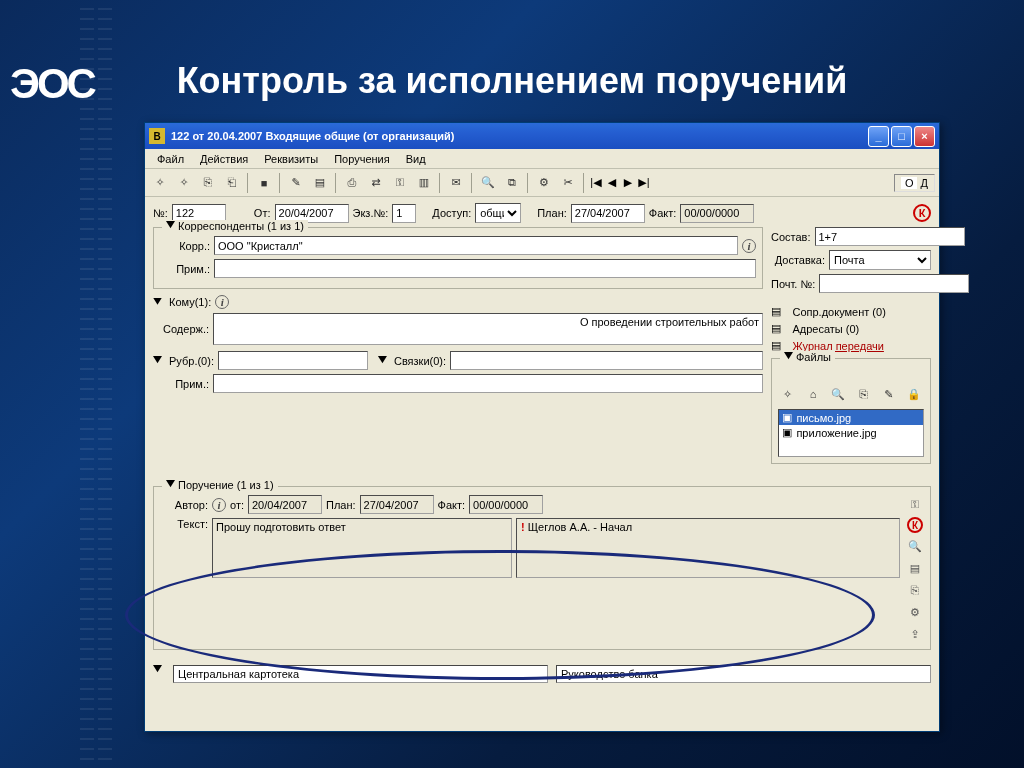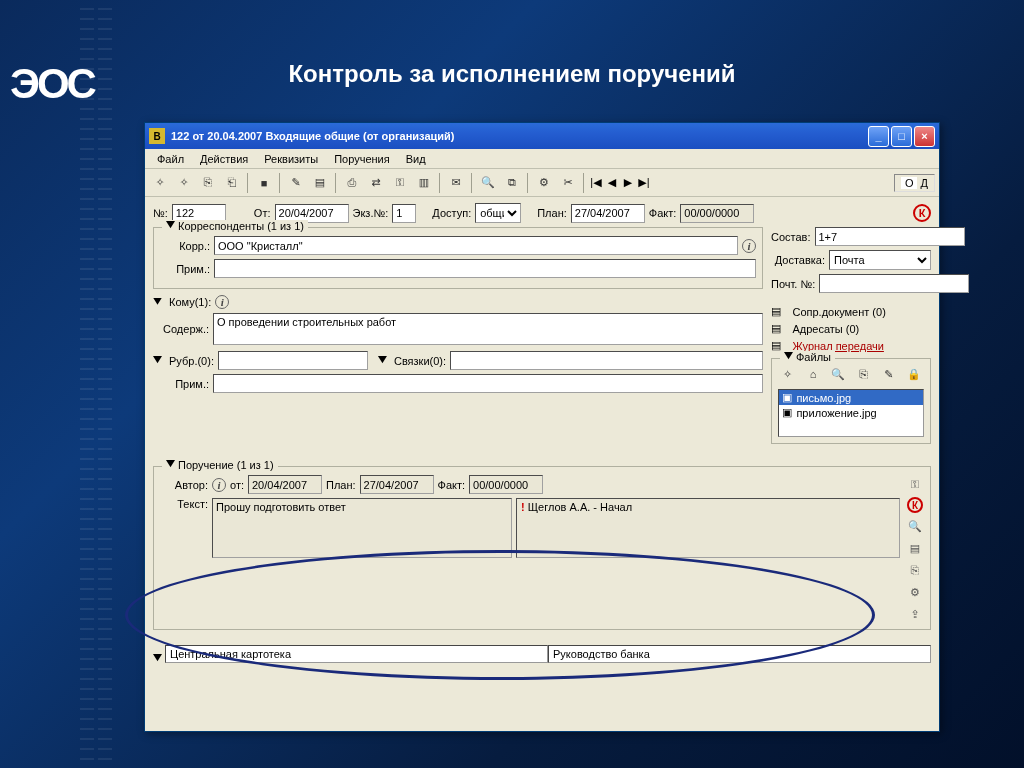--- a/index.html
+++ b/index.html
@@ -1,17 +1,17 @@
 <!DOCTYPE html>
 <html><head>
 <meta charset="utf-8">
 <style>
   * { box-sizing: border-box; font-family: Tahoma, Arial, sans-serif; font-size: 11px; }
   body { margin: 0; width: 1024px; height: 768px; background: linear-gradient(135deg, #0a2a5c 0%, #0d3a7a 30%, #061c3f 70%, #02102a 100%); overflow: hidden; position: relative; }
-  .slide-title { position: absolute; top: 60px; left: 0; right: 0; text-align: center; color: #fff; font-size: 24px; font-weight: bold; }
+  .slide-title { position: absolute; top: 60px; left: 0; right: 0; text-align: center; color: #fff; font-size: 36px; font-weight: bold; }
   .logo { position: absolute; top: 60px; left: 10px; color: #fff; font-size: 42px; font-weight: bold; font-family: Arial; letter-spacing: -3px; }
   .binary-column { position: absolute; top: 0; bottom: 0; width: 14px; background: repeating-linear-gradient(0deg, transparent 0, transparent 8px, rgba(255,255,255,0.08) 8px, rgba(255,255,255,0.08) 10px); }
   .bc1 { left: 80px; } .bc2 { left: 98px; }
 
   .app-window { position: absolute; left: 144px; top: 122px; width: 796px; height: 610px; background: #ece9d8; border: 1px solid #003c74; box-shadow: 2px 2px 8px rgba(0,0,0,0.4); }
   .titlebar { height: 26px; background: linear-gradient(#2a6bd8,#245dd0 40%,#1a4fc1); display: flex; align-items: center; padding: 0 4px; color: #fff; font-weight: bold; }
   .titlebar .tb-icon { width: 16px; height: 16px; background: #d4b830; margin-right: 6px; display: flex; align-items:center; justify-content:center; font-size:10px; color:#000;}
   .titlebar .tb-title { flex: 1; overflow: hidden; white-space: nowrap; }
   .win-btn { width: 21px; height: 21px; margin-left: 2px; border: 1px solid #fff; border-radius: 3px; background: linear-gradient(#6fa3f7,#2a6bd8); color: #fff; display: inline-flex; align-items:center; justify-content:center; font-family: Arial; font-size: 11px; font-weight:bold; }
   .win-btn.close { background: linear-gradient(#e88,#c33); }
@@ -36,21 +36,21 @@
   .main-split { display: flex; gap: 8px; }
   .left-col { flex: 1; }
   .right-col { width: 160px; }
   .link-red { color: #a00; text-decoration: underline; }
   .filelist { border: 1px inset #999; background: #fff; height: 48px; overflow:auto; }
   .filelist .fi { padding: 1px 3px; display:flex; align-items:center; gap:4px; }
   .filelist .fi.sel { background: #316ac5; color: #fff; }
   .ellipse-highlight { position: absolute; left: 125px; top: 550px; width: 750px; height: 130px; border: 3px solid #1a2a7a; border-radius: 50%; pointer-events: none; }
   .info-i { display:inline-flex; width:14px; height:14px; border:1px solid #666; border-radius:50%; align-items:center; justify-content:center; font-style:italic; font-family:serif; font-weight:bold; color:#444; }
   .k-mark { display:inline-flex; width:18px; height:18px; border:2px solid #c00; border-radius:50%; color:#c00; align-items:center; justify-content:center; font-weight:bold; font-family:Arial; }
-  .footer-row { display:flex; align-items:flex-end; gap:0; padding: 3px 8px; }
+  .footer-row { display:flex; align-items:flex-start; gap:8px; padding: 3px 8px; }
   .footer-box { background:#fff; border:1px inset #999; padding:2px 4px; flex:1; height:18px; }
   .nav-btn { width:14px; height:14px; display:inline-flex; align-items:center; justify-content:center; color:#000; }
   .side-icons { display:flex; flex-direction:column; gap:4px; align-items:center; }
   .side-icon { width:18px; height:18px; display:flex; align-items:center; justify-content:center; color:#555; }
 </style>
 </head>
 <body>
 
 <div class="binary-column bc1"></div>
 <div class="binary-column bc2"></div>
@@ -140,21 +140,21 @@
           </div>
         </div>
 
         <div class="row">
           <span class="grp-caret"></span>
           <span class="lbl">Кому(1):</span>
           <span class="info-i">i</span>
         </div>
         <div class="row">
           <span class="lbl" style="width:56px">Содерж.:</span>
-          <textarea class="inp" style="flex: 1 1 0%; height: 32px; resize: none;">О проведении строительных работ</textarea>
+          <textarea class="inp" style="flex: 1 1 0%; height: 32px; resize: none; text-align: right;">О проведении строительных работ</textarea>
         </div>
 
         <div class="row" style="margin-top:6px">
           <span class="grp-caret"></span>
           <span class="lbl">Рубр.(0):</span>
           <input class="inp" style="width: 150px;">
           <span class="grp-caret" style="margin-left:6px"></span>
           <span class="lbl">Связки(0):</span>
           <input class="inp" style="flex: 1 1 0%;">
         </div>
@@ -175,21 +175,21 @@
         </div>
         <div class="row">
           <span class="lbl" style="width:54px">Почт. №:</span>
           <input class="inp" style="flex: 1 1 0%;" value="">
         </div>
         <div style="height:8px"></div>
         <div class="row"><span>▤</span>&nbsp;<span>Сопр.документ (0)</span></div>
         <div class="row"><span>▤</span>&nbsp;<span>Адресаты (0)</span></div>
         <div class="row"><span>▤</span>&nbsp;<span class="link-red">Журнал передачи</span></div>
 
-        <div class="groupset" style="margin-top:6px;padding-top:4px">
+        <div class="groupset" style="margin-top:6px;padding-top:24px">
           <div class="legend"><span class="grp-caret"></span><span>Файлы</span></div>
           <div class="row" style="gap:6px;margin-bottom:4px">
             <span class="tb-btn">✧</span>
             <span class="tb-btn">⌂</span>
             <span class="tb-btn">🔍</span>
             <span class="tb-btn">⎘</span>
             <span class="tb-btn">✎</span>
             <span class="tb-btn">🔒</span>
           </div>
           <div class="filelist">

